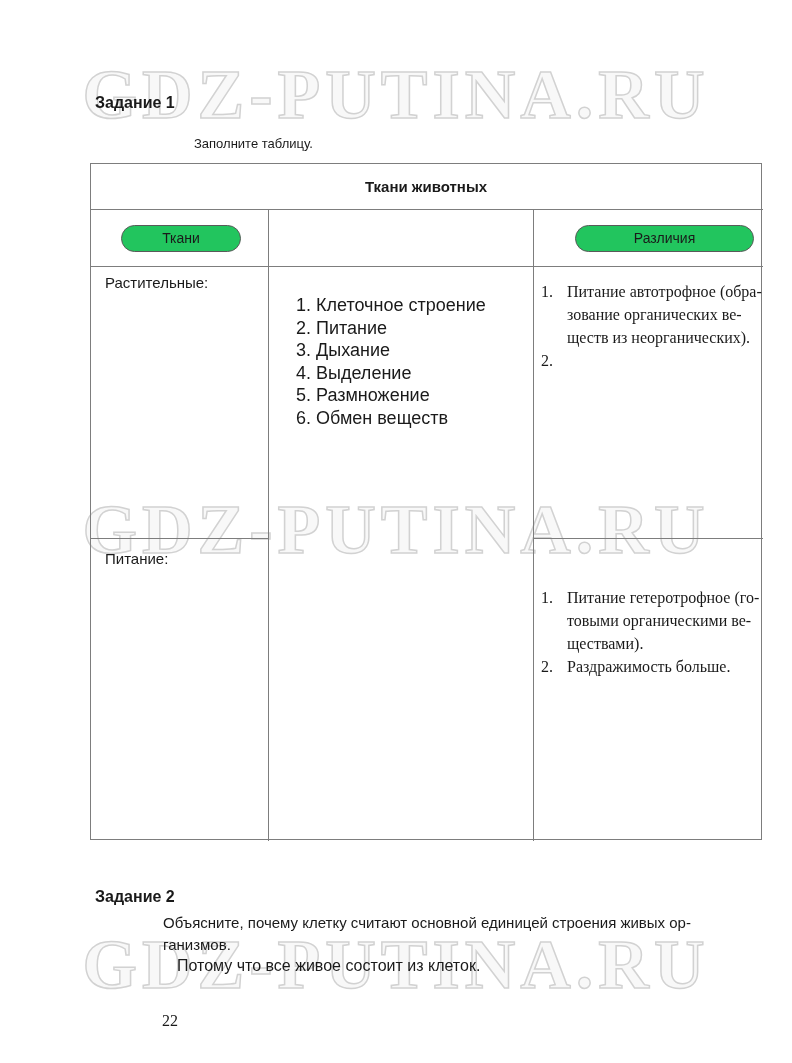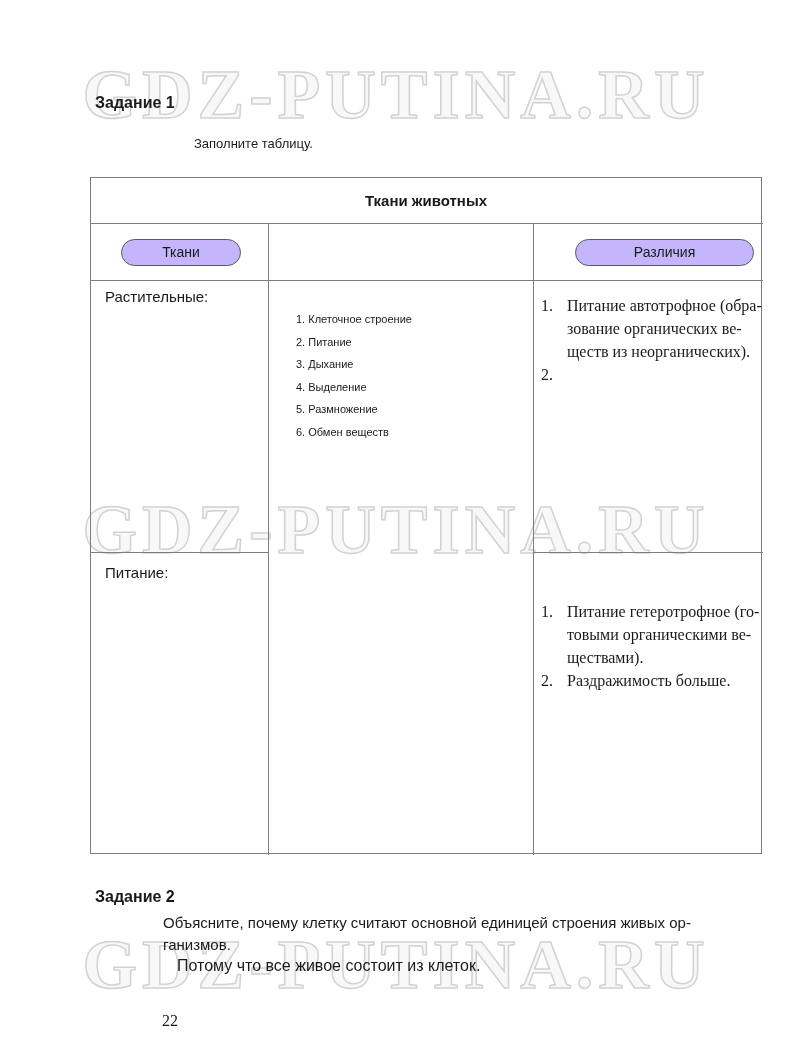--- a/index.html
+++ b/index.html
@@ -33,45 +33,45 @@
     position:absolute;
     font-size:16px; font-weight:bold;
   }
   .instruction {
     position:absolute; left:163px; top:136px;
     font-size:13px;
     margin-left:31px;
   }
   
   .tissues-table {
-    position:absolute; left:90px; top:177px;
+    position:absolute; left:90px; top:163px;
     width:672px; height:677px;
     border:1px solid #7d7d7d;
   }
   .t-title {
     position:absolute; left:0; top:0; width:100%; height:45px;
     line-height:45px; text-align:center;
     font-size:15px; font-weight:bold;
   }
   .hline, .vline { position:absolute; background:#7d7d7d; }
   .hline { height:1px; }
   .vline { width:1px; }
   .pill {
     position:absolute; height:27px;
     border:1px solid #5a5a5a; border-radius:14px;
     text-align:center; line-height:25px;
     font-size:14px;
-    background:#c4b5fd;
+    background:#22c55e;
   }
   .cell-label {
     position:absolute; font-size:15px;
   }
   .similarities {
     position:absolute; left:205px; top:130px;
-    font-size:11px; line-height:22.5px;
+    font-size:18px; line-height:22.5px;
     white-space:pre-line;
   }
   .diff-block { position:absolute; left:450px; width:218px; }
   .diff-item { display:flex; margin:0; }
   .diff-item .num {
     flex:0 0 26px;
     font-family:"Liberation Serif", serif;
     font-size:16px; line-height:23px;
   }
   .diff-item .dtext {

